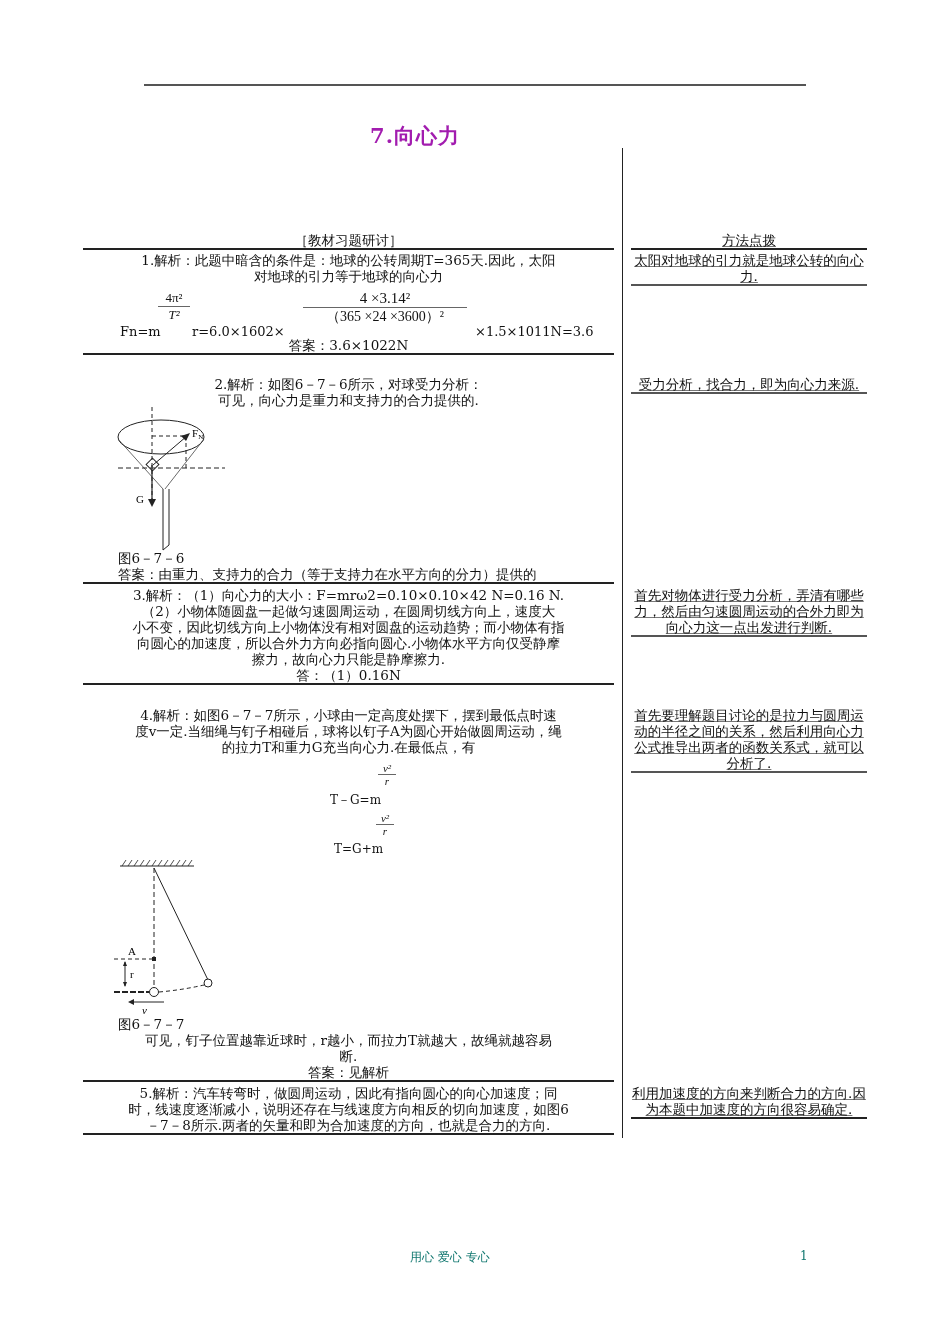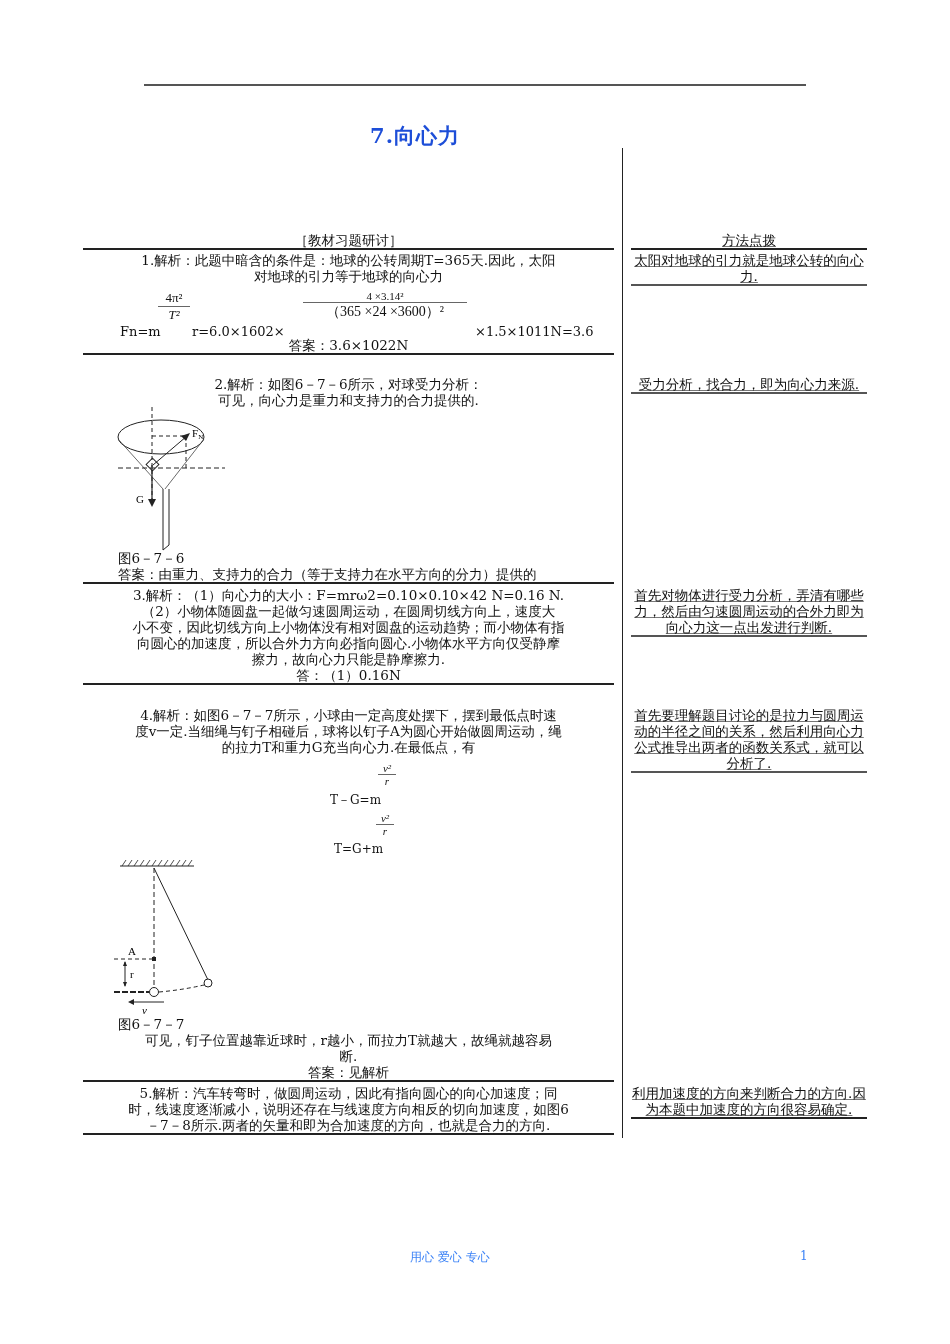--- a/index.html
+++ b/index.html
@@ -4,41 +4,41 @@
 <style>
   html, body { margin: 0; padding: 0; background: #ffffff; }
   body {
     width: 950px; height: 1344px; position: relative; overflow: hidden;
     font-family: "DejaVu Serif", "Liberation Serif", serif;
     color: #111;
   }
   .top-rule { position: absolute; left: 144px; top: 84px; width: 662px; height: 2px; background: #555; }
   .title {
     position: absolute; left: 0; width: 830px; top: 122px; text-align: center;
-    color: #1d4ed8; font-size: 21px; font-weight: bold; letter-spacing: 1px;
+    color: #a21caf; font-size: 21px; font-weight: bold; letter-spacing: 1px;
   }
   .vdivider { position: absolute; left: 622px; top: 148px; width: 1px; height: 990px; background: #222; }
 
   .left-col { position: absolute; left: 83px; width: 531px; }
   .right-col { position: absolute; left: 631px; width: 236px; }
 
   .txt { font-size: 13.5px; line-height: 16px; text-align: center; }
   .txt p { margin: 0; }
   .hr-b { border-bottom: 2px solid #222; }
   .hr-g { border-bottom: 2px solid #555; }
 
   .tip { font-size: 13.5px; line-height: 16px; text-align: center; text-decoration: underline; text-decoration-color: #777; }
   .tip-head { text-decoration: underline; text-decoration-color: #777; }
 
   .formula-row { position: absolute; font-size: 13px; }
   .frac { display: inline-block; vertical-align: middle; text-align: center; }
   .frac .num { display: block; border-bottom: 1px solid #666; padding: 0 2px; font-family: "Liberation Serif", serif; }
   .frac .den { display: block; font-family: "Liberation Serif", serif; font-style: italic; }
   .small { font-size: 11px; }
-  .footer { position: absolute; top: 1249px; font-size: 12px; color: #3b82f6; }
+  .footer { position: absolute; top: 1249px; font-size: 12px; color: #0f766e; }
   svg text { font-family: "Liberation Serif", serif; }
 </style>
 </head>
 <body>
 
 <div class="top-rule"></div>
 <div class="title">7.向心力</div>
 <div class="vdivider"></div>
 
 <div class="left-col txt hr-b" style="top:232px;">
@@ -54,21 +54,21 @@
   <p>对地球的引力等于地球的向心力</p>
 </div>
 <div class="formula-row" style="left:120px; top:290px; width:500px;">
   <span style="position:absolute; left:0; top:34px;">Fn=m</span>
   <span class="frac" style="position:absolute; left:38px; top:0;">
     <span class="num" style="width:28px;">4π²</span>
     <span class="den">T²</span>
   </span>
   <span style="position:absolute; left:72px; top:34px;">r=6.0×1602×</span>
   <span class="frac" style="position:absolute; left:183px; top:0;">
-    <span class="num" style="width:160px; font-size:11px;">4 ×3.14²</span>
+    <span class="num" style="width:160px; font-size:15px;">4 ×3.14²</span>
     <span class="den" style="font-style:normal; font-size:14px;">（365 ×24 ×3600）²</span>
   </span>
   <span style="position:absolute; left:355px; top:34px;">×1.5×1011N=3.6</span>
 </div>
 <div class="left-col txt hr-b" style="top:337px;">
   <p>答案：3.6×1022N</p>
 </div>
 <div class="right-col tip hr-g" style="top:252px;">
   <p style="margin:0;">太阳对地球的引力就是地球公转的向心力.</p>
 </div>

